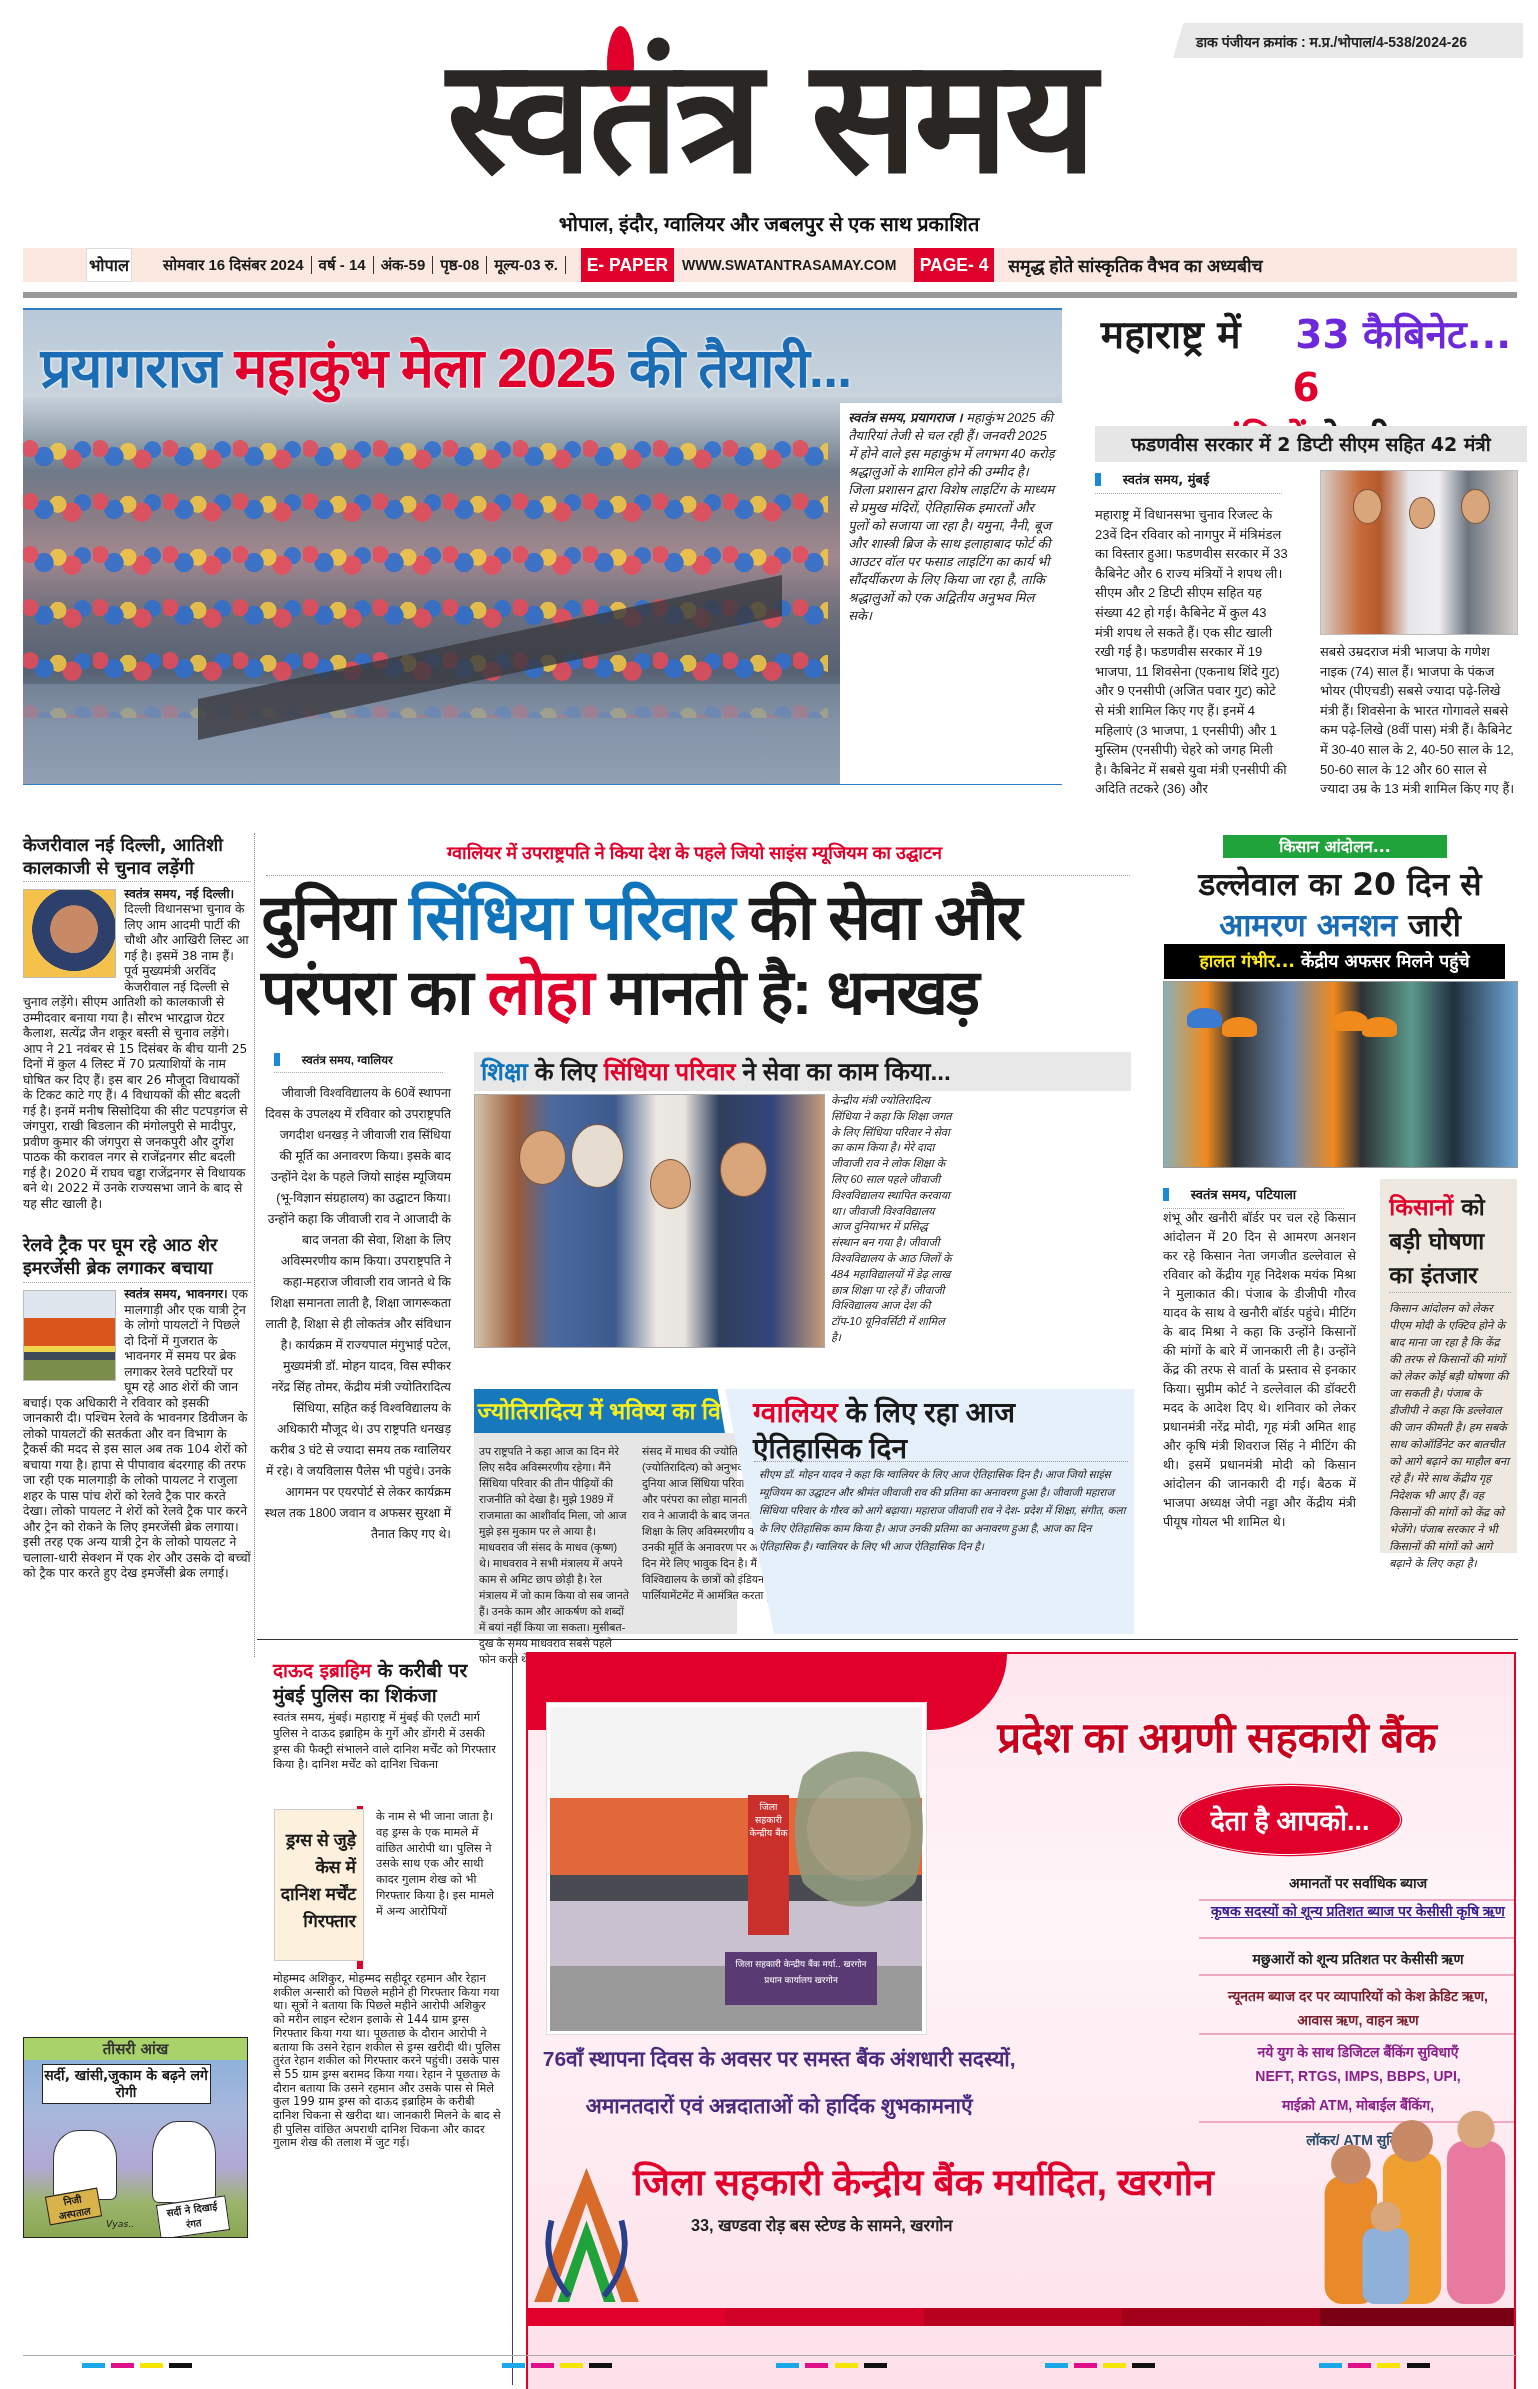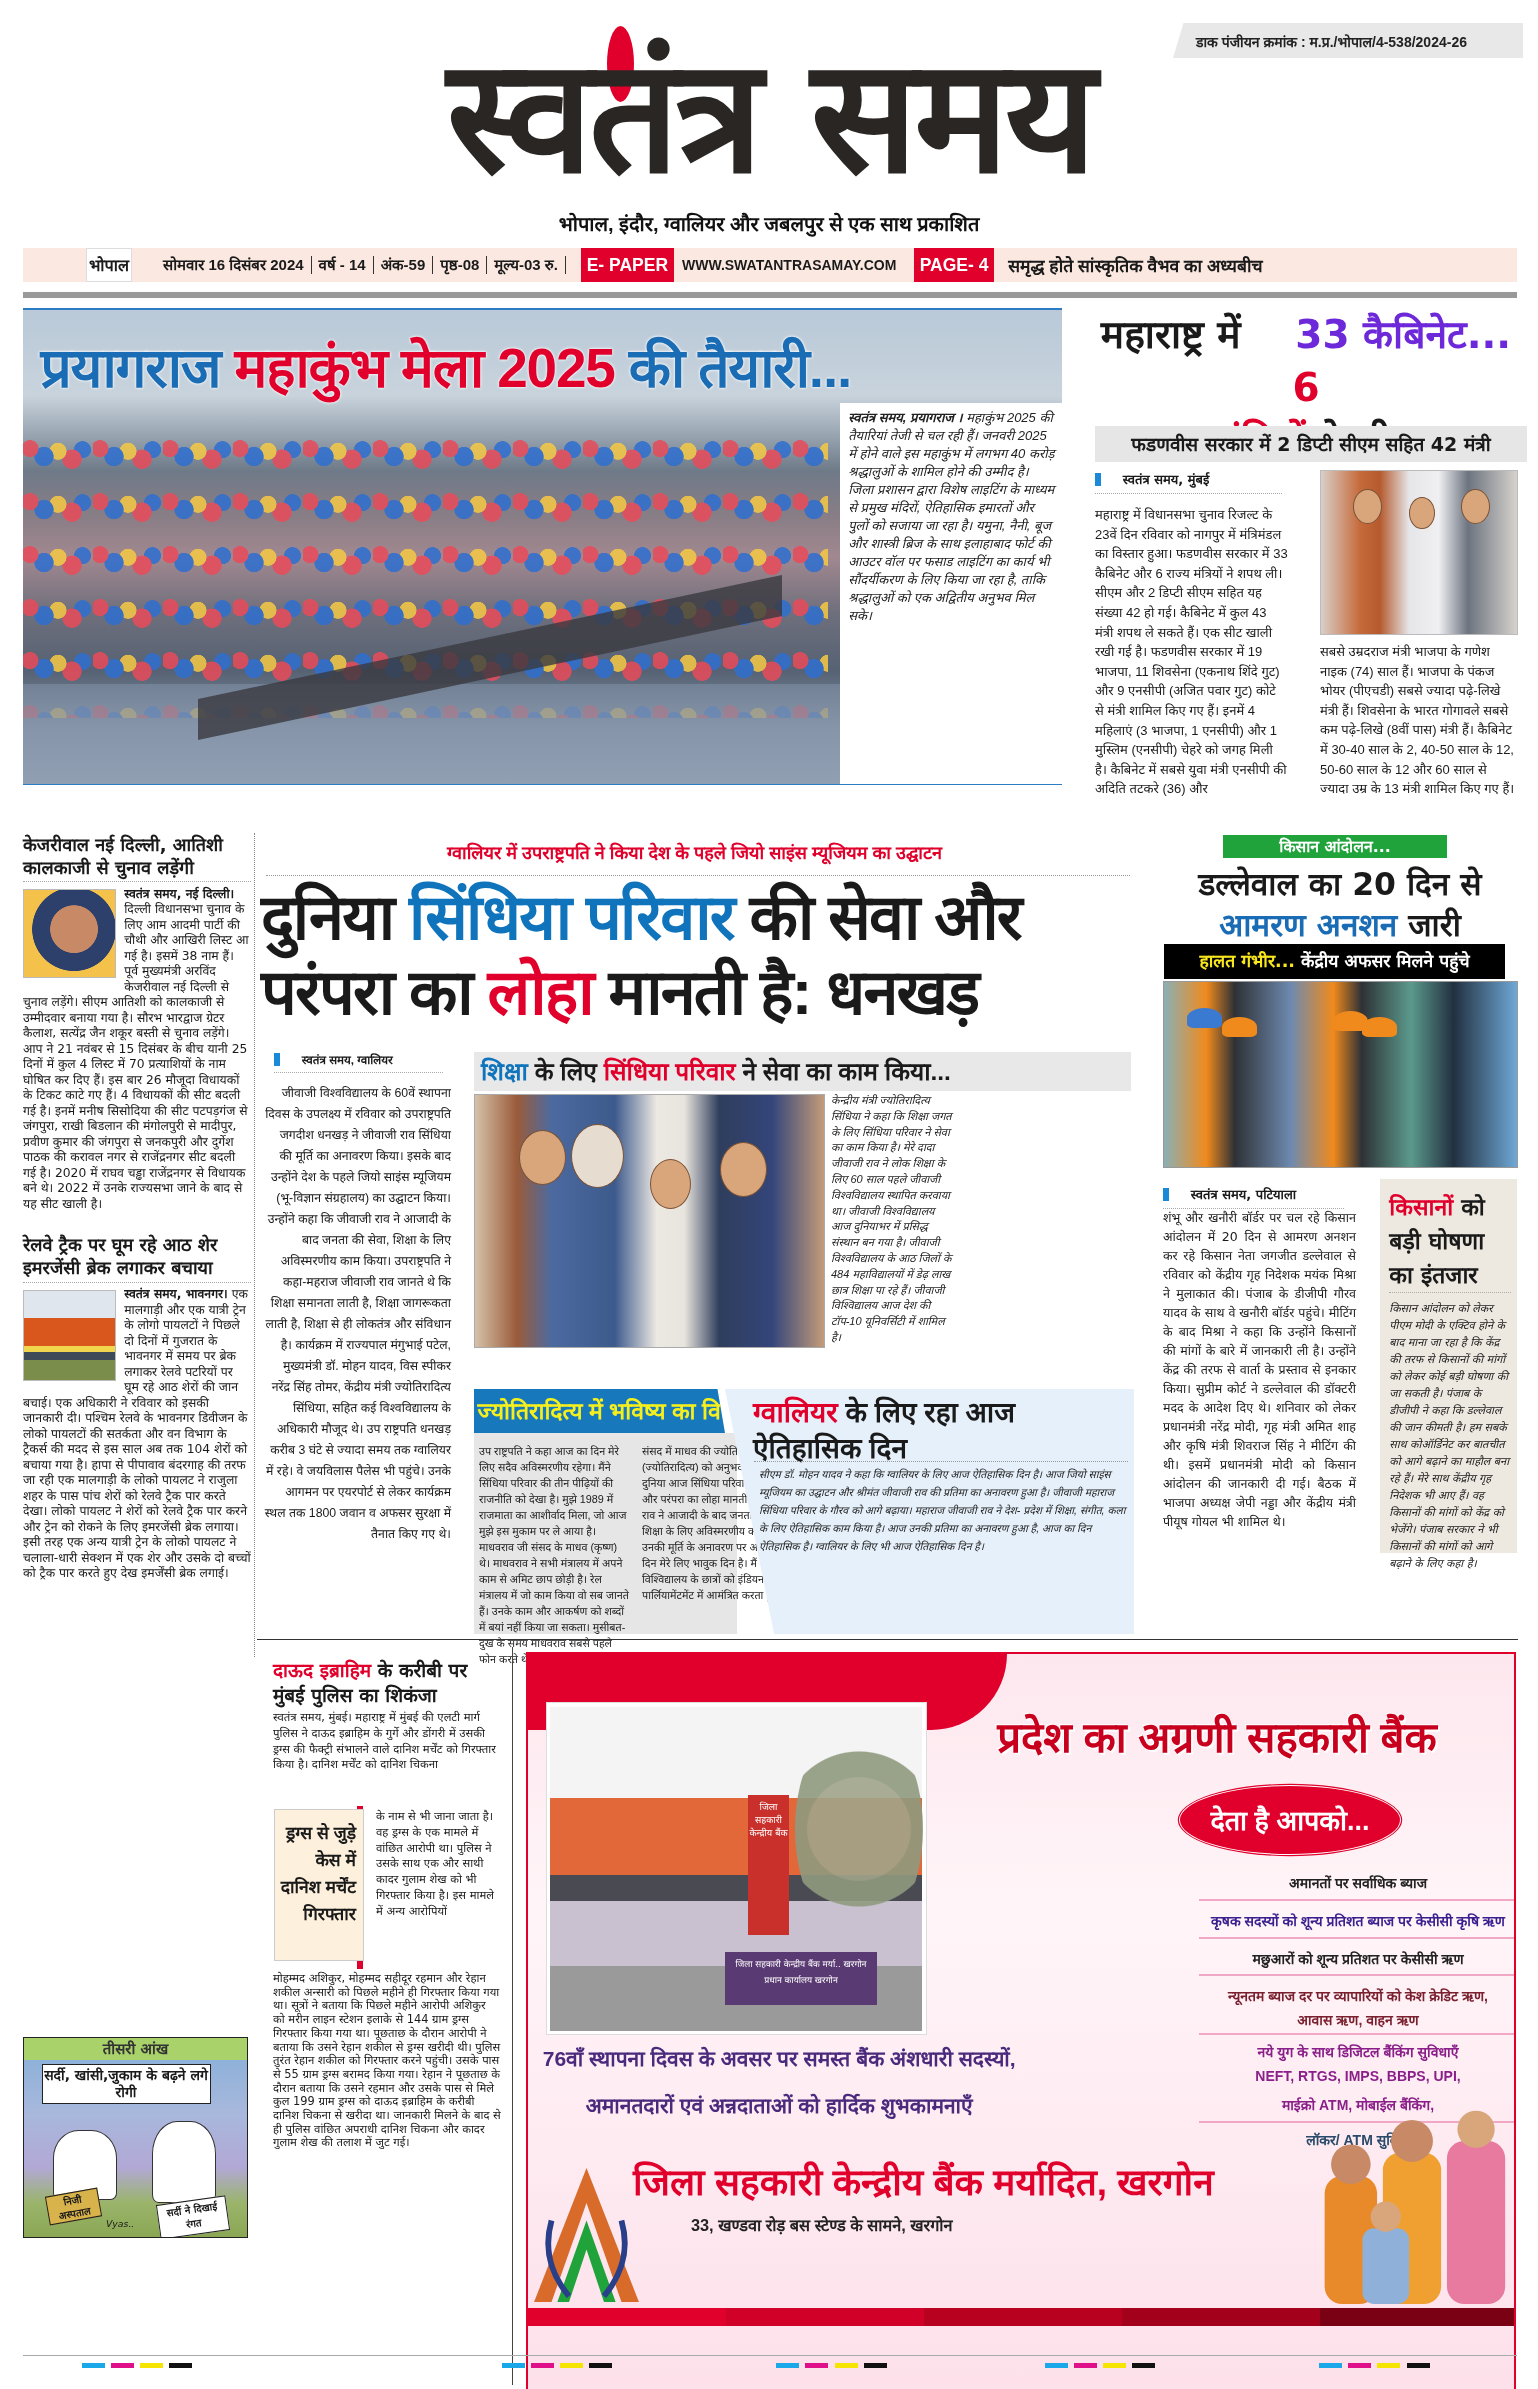--- a/index.html
+++ b/index.html
@@ -128,21 +128,21 @@
   #kisan-side-head .red { color: #e0002b; }
   #kisan-side-body { font-size: 11px; line-height: 17px; font-style: italic; margin-top: 7px; }
 
   #rule-mid { left: 257px; top: 1639px; width: 1261px; border-top: 1.8px solid #333; }
 
   
   #dawood-head { left: 273px; top: 1658px; width: 228px; font-size: 19px; line-height: 24.5px; font-weight: bold; }
   #dawood-head .red { color: #e0002b; }
   #dawood-body1 { left: 273px; top: 1710px; width: 228px; font-size: 11.4px; line-height: 15.8px; }
   #dawood-quote { left: 274px; top: 1809px; width: 90px; height: 152px; background: #fdf0dc; border: 1.2px solid #ccc;
-    font-size: 17.5px; font-weight: bold; line-height: 27px; text-align: right; padding: 10px 7px 0 0; }
+    font-size: 17.5px; font-weight: bold; line-height: 27px; text-align: right; padding: 17px 7px 0 0; }
   #dawood-quote-bar { left: 357px; top: 1806px; width: 5.8px; height: 163px; background: #e0002b; }
   #dawood-side { left: 376px; top: 1809px; width: 125px; font-size: 11.4px; line-height: 15.8px; }
   #dawood-body2 { left: 273px; top: 1972px; width: 228px; font-size: 11.4px; line-height: 13.7px; }
   #vsep-ad { left: 512px; top: 1647px; width: 0; height: 738px; border-left: 1.2px solid #444; }
 
   
   #ad { left: 526px; top: 1652px; width: 990px; height: 742px; border: 2.3px solid #e0002b; overflow: hidden;
     background: linear-gradient(180deg,#fde7ee 0%,#fff5f8 35%,#fde0ea 100%); }
   #ad-red-top { left: 0; top: 0; width: 479px; height: 76px; background: #e0002b; border-bottom-right-radius: 105px; }
   #ad-bank-photo { left: 17.5px; top: 48px; width: 381px; height: 333px; background: #fff; padding: 3.5px; border: 0.6px solid #ddd; }
@@ -346,21 +346,21 @@
         <div>जिला सहकारी केन्द्रीय बैंक मर्या.. खरगोन</div>
         <div>प्रधान कार्यालय खरगोन</div>
       </div>
     </div>
   </div>
   <div id="ad-title" class="abs cond">प्रदेश का अग्रणी सहकारी बैंक</div>
   <div id="ad-oval" class="abs cond">देता है आपको...</div>
 
   <div class="ad-line cond" style="top: 219px; color: rgb(34, 34, 34);">अमानतों पर सर्वाधिक ब्याज</div>
   <div class="ad-rule" style="top:245px"></div>
-  <div class="ad-line cond" style="top: 257px; color: rgb(58, 31, 143);">कृषक सदस्यों को शून्य प्रतिशत ब्याज पर केसीसी कृषि ऋण</div>
+  <div class="ad-line cond" style="top: 247px; color: rgb(58, 31, 143); text-decoration: underline;">कृषक सदस्यों को शून्य प्रतिशत ब्याज पर केसीसी कृषि ऋण</div>
   <div class="ad-rule" style="top:283px"></div>
   <div class="ad-line cond" style="top: 295px; color: rgb(34, 34, 34);">मछुआरों को शून्य प्रतिशत पर केसीसी ऋण</div>
   <div class="ad-rule" style="top:320px"></div>
   <div class="ad-line cond" style="top: 332px; color: rgb(122, 31, 46);">न्यूनतम ब्याज दर पर व्यापारियों को केश क्रेडिट ऋण,</div>
   <div class="ad-line cond" style="top: 356px; color: rgb(122, 31, 46);">आवास ऋण, वाहन ऋण</div>
   <div class="ad-rule" style="top:379px"></div>
   <div class="ad-line cond" style="top: 388px; color: rgb(138, 31, 138);">नये युग के साथ डिजिटल बैंकिंग सुविधाएँ</div>
   <div class="ad-line cond" style="top: 414px; color: rgb(138, 31, 138);">NEFT, RTGS, IMPS, BBPS, UPI,</div>
   <div class="ad-line cond" style="top: 441px; color: rgb(138, 31, 138);">माईक्रो ATM, मोबाईल बैंकिंग,</div>
   <div class="ad-rule" style="top:467px"></div>

